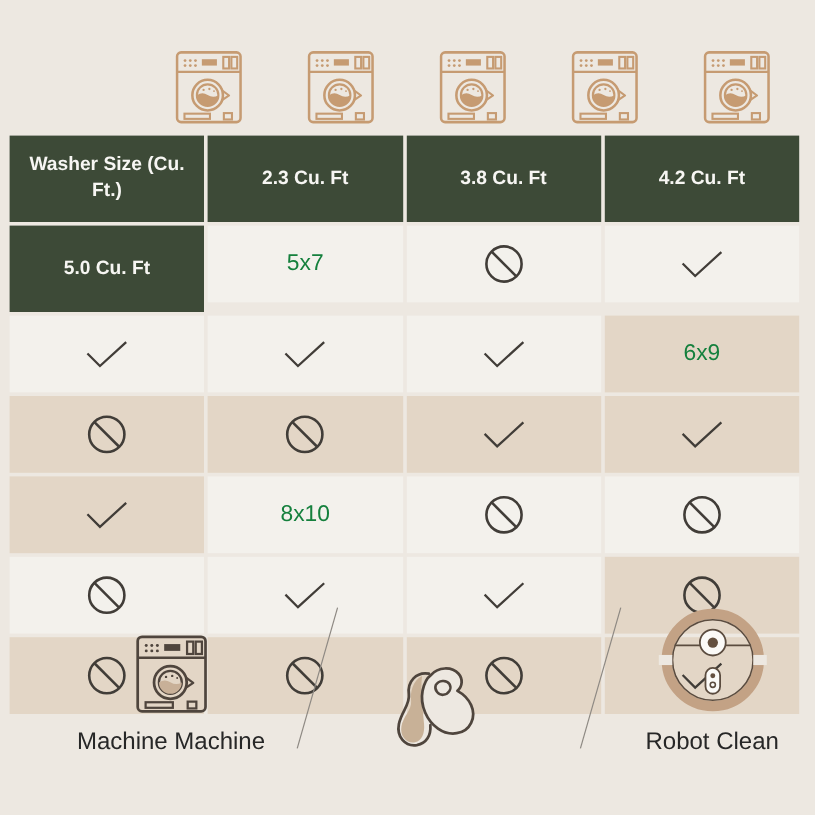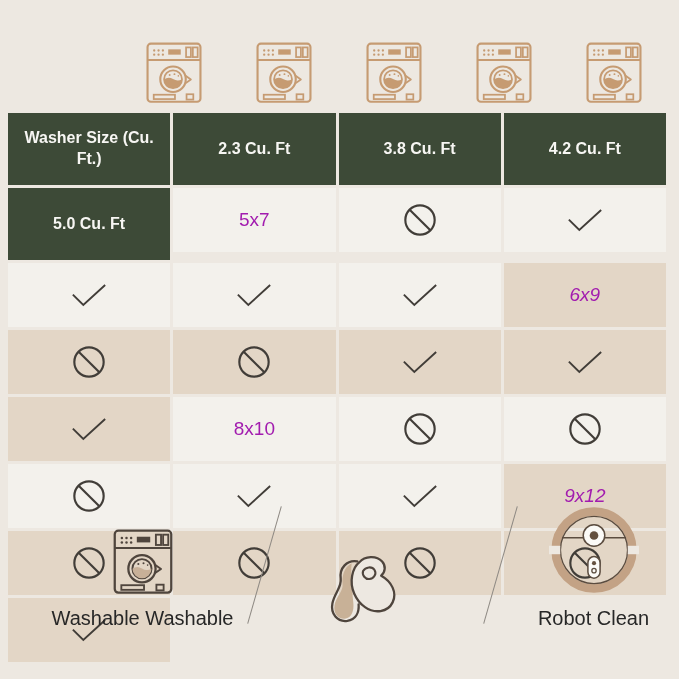--- a/index.html
+++ b/index.html
@@ -23,23 +23,23 @@
     position: absolute; left: 8px; top: 113px; width: 658px;
     display: grid; grid-template-columns: repeat(4, 1fr); gap: 3px;
   }
   .cell { display: flex; align-items: center; justify-content: center; box-sizing: border-box; }
   .header-cell {
     background: var(--header-bg, #3D4A37);
     color: var(--header-text, #F7F6F3);
     height: 72px; font-size: 16px; font-weight: 700;
     text-align: center; line-height: 1.3; padding: 0 5px;
   }
-  .data-cell { height: 64px; font-size: 19px; color: #a21caf; }
+  .data-cell { height: 64px; font-size: 19px; color: #15803d; }
   .row-light { background: var(--row-light, #F3F1EC); }
-  .row-dark  { background: var(--row-dark, #E3D6C6); font-style: italic; }
+  .row-dark  { background: var(--row-dark, #E3D6C6); }
 
   
   .washer-tan  { color: var(--icon-tan, #C69B72); --water: var(--icon-tan, #C69B72); }
   .washer-dark { color: var(--icon-dark, #4F453D); --water: var(--water-tan, #C8B098); }
   .sym { color: var(--symbol, #413D38); }
 
   
   .legend-item {
     position: absolute; top: 498px; height: 132px; width: 205px;
     display: flex; flex-direction: column; align-items: center;
@@ -206,21 +206,20 @@
     <div class="cell data-cell row-light">
       <svg width="38" height="27" viewBox="0 0 40 28" class="sym">
         <use href="#check-shape"></use>
       </svg>
     </div>
     <div class="cell data-cell row-light">
       <svg width="38" height="27" viewBox="0 0 40 28" class="sym">
         <use href="#check-shape"></use>
       </svg>
     </div>
-    <div class="cell data-cell row-dark">9x12</div>
     <div class="cell data-cell row-dark">
       <svg width="36" height="36" viewBox="0 0 40 40" class="sym">
         <use href="#ban-shape"></use>
       </svg>
     </div>
     <div class="cell data-cell row-dark">
       <svg width="36" height="36" viewBox="0 0 40 40" class="sym">
         <use href="#ban-shape"></use>
       </svg>
     </div>
@@ -238,21 +237,21 @@
       <svg width="38" height="27" viewBox="0 0 40 28" class="sym">
         <use href="#check-shape"></use>
       </svg>
     </div>
   </div>
 
 <div class="legend-item" id="legend-machine">
   <svg width="60" height="66" viewBox="0 0 58 64" class="washer-dark">
       <use href="#washer-shape"></use>
     </svg>
-  <div class="legend-label">Washable Washable</div>
+  <div class="legend-label">Machine Machine</div>
 </div>
 
 <div class="legend-divider" id="divider-1"></div>
 
 <div class="legend-item" id="legend-hand">
   <svg width="100" height="80" viewBox="0 0 100 84">
     <path d="M36 14 C 28 18, 25.5 28, 26.5 36 C 27 44, 19.5 49, 18 58 C 16.5 67, 22.5 73.5, 30 72 C 36 70.7, 38.5 64, 37.8 56 C 36.8 44, 34.5 27, 36 14 Z" fill="#C8B197" stroke="none"></path>
     <path d="M42 12 C 31 10, 23 19, 24.5 30 C 25.7 39, 18 45, 15.8 56 C 13.6 67, 21 76, 31.5 74.5 C 40 73, 44 66, 43.3 57" fill="none" stroke="#4F453D" stroke-width="2.4" stroke-linecap="round"></path>
     <path d="M44 13 C 50 6, 62 5.5, 68 12 C 72 16.5, 71.5 23, 67 27 C 78 33, 84 45, 79 55 C 74 65.5, 60 67, 50 60 C 40.5 53.5, 34 40, 36.5 27 C 37.8 20.5, 40.5 15.5, 44 13 Z" fill="#EDE8E1" stroke="#4F453D" stroke-width="2.4" stroke-linejoin="round"></path>
     <path d="M48 22 C 50.5 17.5, 57.5 17, 60 21 C 62.5 25, 59.5 30, 54.5 30.5 C 50.5 30.8, 46.5 26.5, 48 22 Z" fill="#EDE8E1" stroke="#4F453D" stroke-width="2.2"></path>

